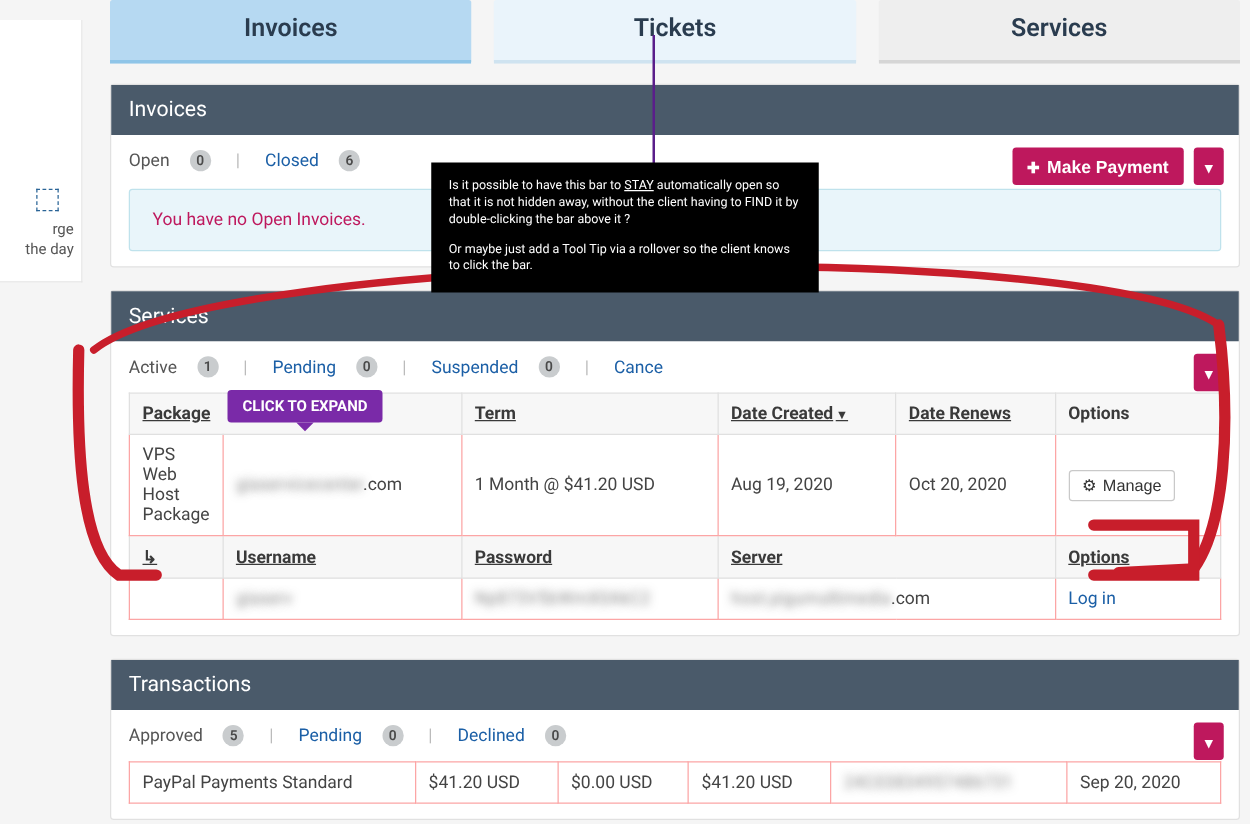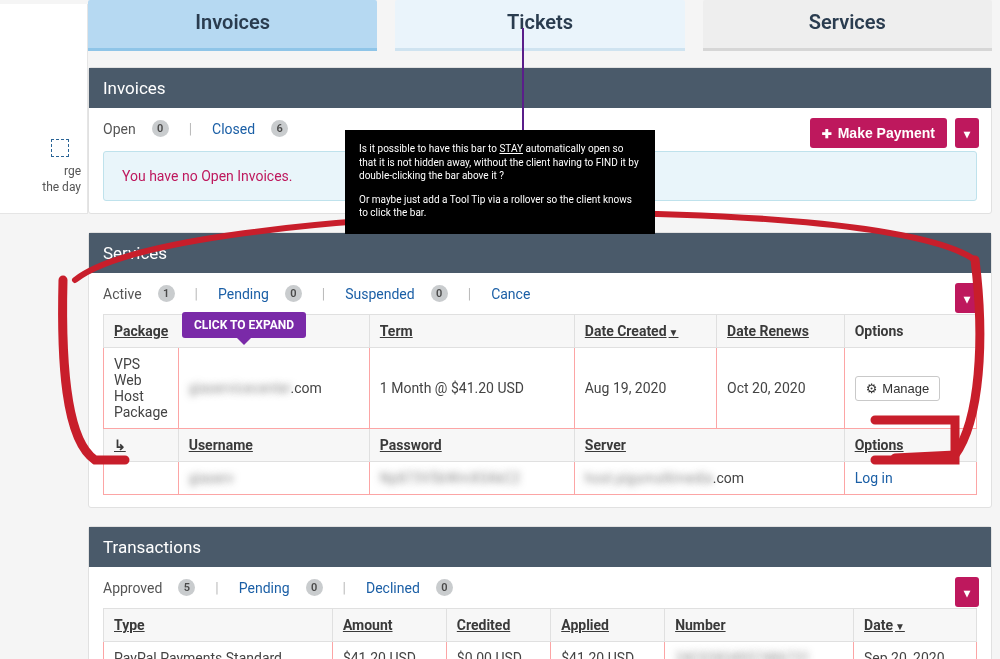--- a/index.html
+++ b/index.html
@@ -8,22 +8,22 @@
     background: #f5f5f5;
     color: #333;
     font-size: 14px;
     width: 1000px;
     height: 659px;
     overflow: hidden;
     position: relative;
   }
   .sidebar-frag {
     position: absolute;
-    left: 0; top: 4px;
-    width: 88px; height: 210px;
+    left: 0; top: 16px;
+    width: 66px; height: 210px;
     background: #fff;
     border: 1px solid #e5e5e5;
     border-left: none;
     border-top: none;
   }
   .sidebar-hint {
     position: absolute;
     right: 6px; top: 160px;
     text-align: right;
     font-size: 12px;
@@ -290,30 +290,20 @@
         <span class="sep">|</span>
         <a href="#">Pending</a>
         <span class="badge">0</span>
         <span class="sep">|</span>
         <a href="#">Declined</a>
         <span class="badge">0</span>
       </div>
 
       <table class="grid" style="margin-top:12px">
         <tbody>
-            <tr>
-          <th>Type</th>
-          <th>Amount</th>
-          <th>Credited</th>
-          <th>Applied</th>
-          <th>Number</th>
-          <th>
-            <span>Date</span><span class="caret">▼</span>
-          </th>
-        </tr>
         <tr>
           <td>PayPal Payments Standard</td>
           <td>$41.20 USD</td>
           <td>$0.00 USD</td>
           <td>$41.20 USD</td>
           <td><span class="blur">24C03834957486731</span></td>
           <td>Sep 20, 2020</td>
         </tr>
 
       </tbody>

